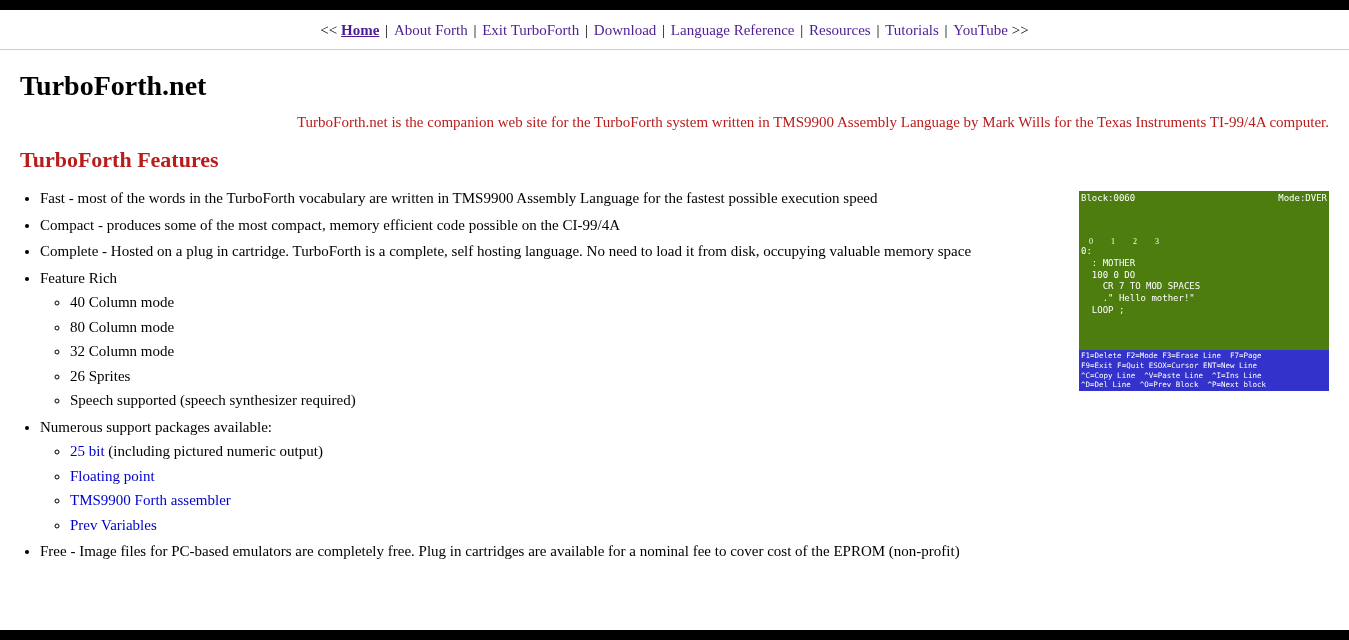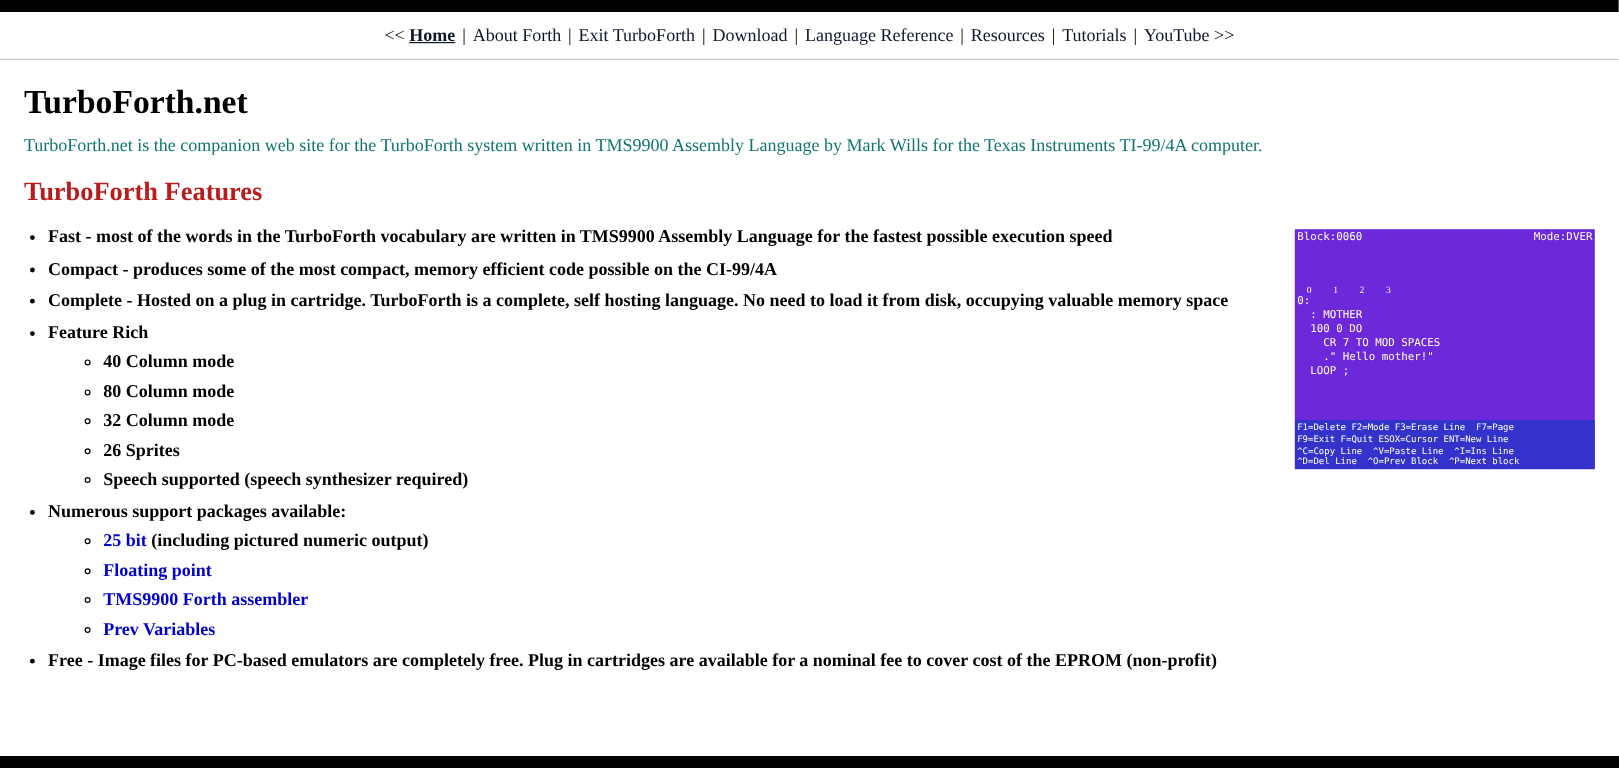--- a/index.html
+++ b/index.html
@@ -24,21 +24,21 @@
 
     .nav-container {
       text-align: center;
       padding: 12px 0 10px 0;
       border-bottom: 1px solid #cccccc;
       font-size: 15px;
       font-family: Times New Roman, Times, serif;
     }
 
     .nav-container a {
-      color: #0f172a;
+      color: #4c1d95;
       text-decoration: none;
     }
 
     .nav-container a.active {
       font-weight: bold;
       text-decoration: underline;
     }
 
     .nav-separator {
       color: #000000;
@@ -59,22 +59,23 @@
       font-weight: bold;
       font-family: Times New Roman, Times, serif;
       margin-top: 10px;
       margin-bottom: 12px;
       color: #000000;
     }
 
     .intro-text {
       font-family: Times New Roman, Times, serif;
       font-size: 15px;
-      color: #0f766e;
+      color: #b91c1c;
       margin-bottom: 16px;
+      text-align: right;
     }
 
     h2.features-title {
       font-size: 22px;
       font-weight: bold;
       font-family: Times New Roman, Times, serif;
       margin-bottom: 14px;
       color: #b91c1c;
     }
 
@@ -90,49 +91,47 @@
 
     ul.main-list {
       margin-left: 20px;
       font-family: Times New Roman, Times, serif;
       font-size: 15px;
     }
 
     ul.main-list > li {
       margin-bottom: 4px;
       line-height: 1.5;
-      font-weight: bold;
     }
 
     ul.sub-list {
       list-style-type: circle;
       margin-left: 30px;
       margin-top: 2px;
     }
 
     ul.sub-list li {
       margin-bottom: 2px;
       line-height: 1.5;
-      margin-left: 16px;
     }
 
     ul.main-list a, ul.sub-list a {
       color: #0000cc;
       text-decoration: none;
     }
 
     .screen-image {
       width: 250px;
       min-width: 250px;
       flex-shrink: 0;
       margin-top: 4px;
     }
 
     .terminal-screen {
-      background-color: #6d28d9;
+      background-color: #4d7c0f;
       width: 250px;
       height: 200px;
       font-family: monospace;
       font-size: 9px;
       color: #ffffff;
       padding: 2px;
       overflow: hidden;
       position: relative;
     }
 

